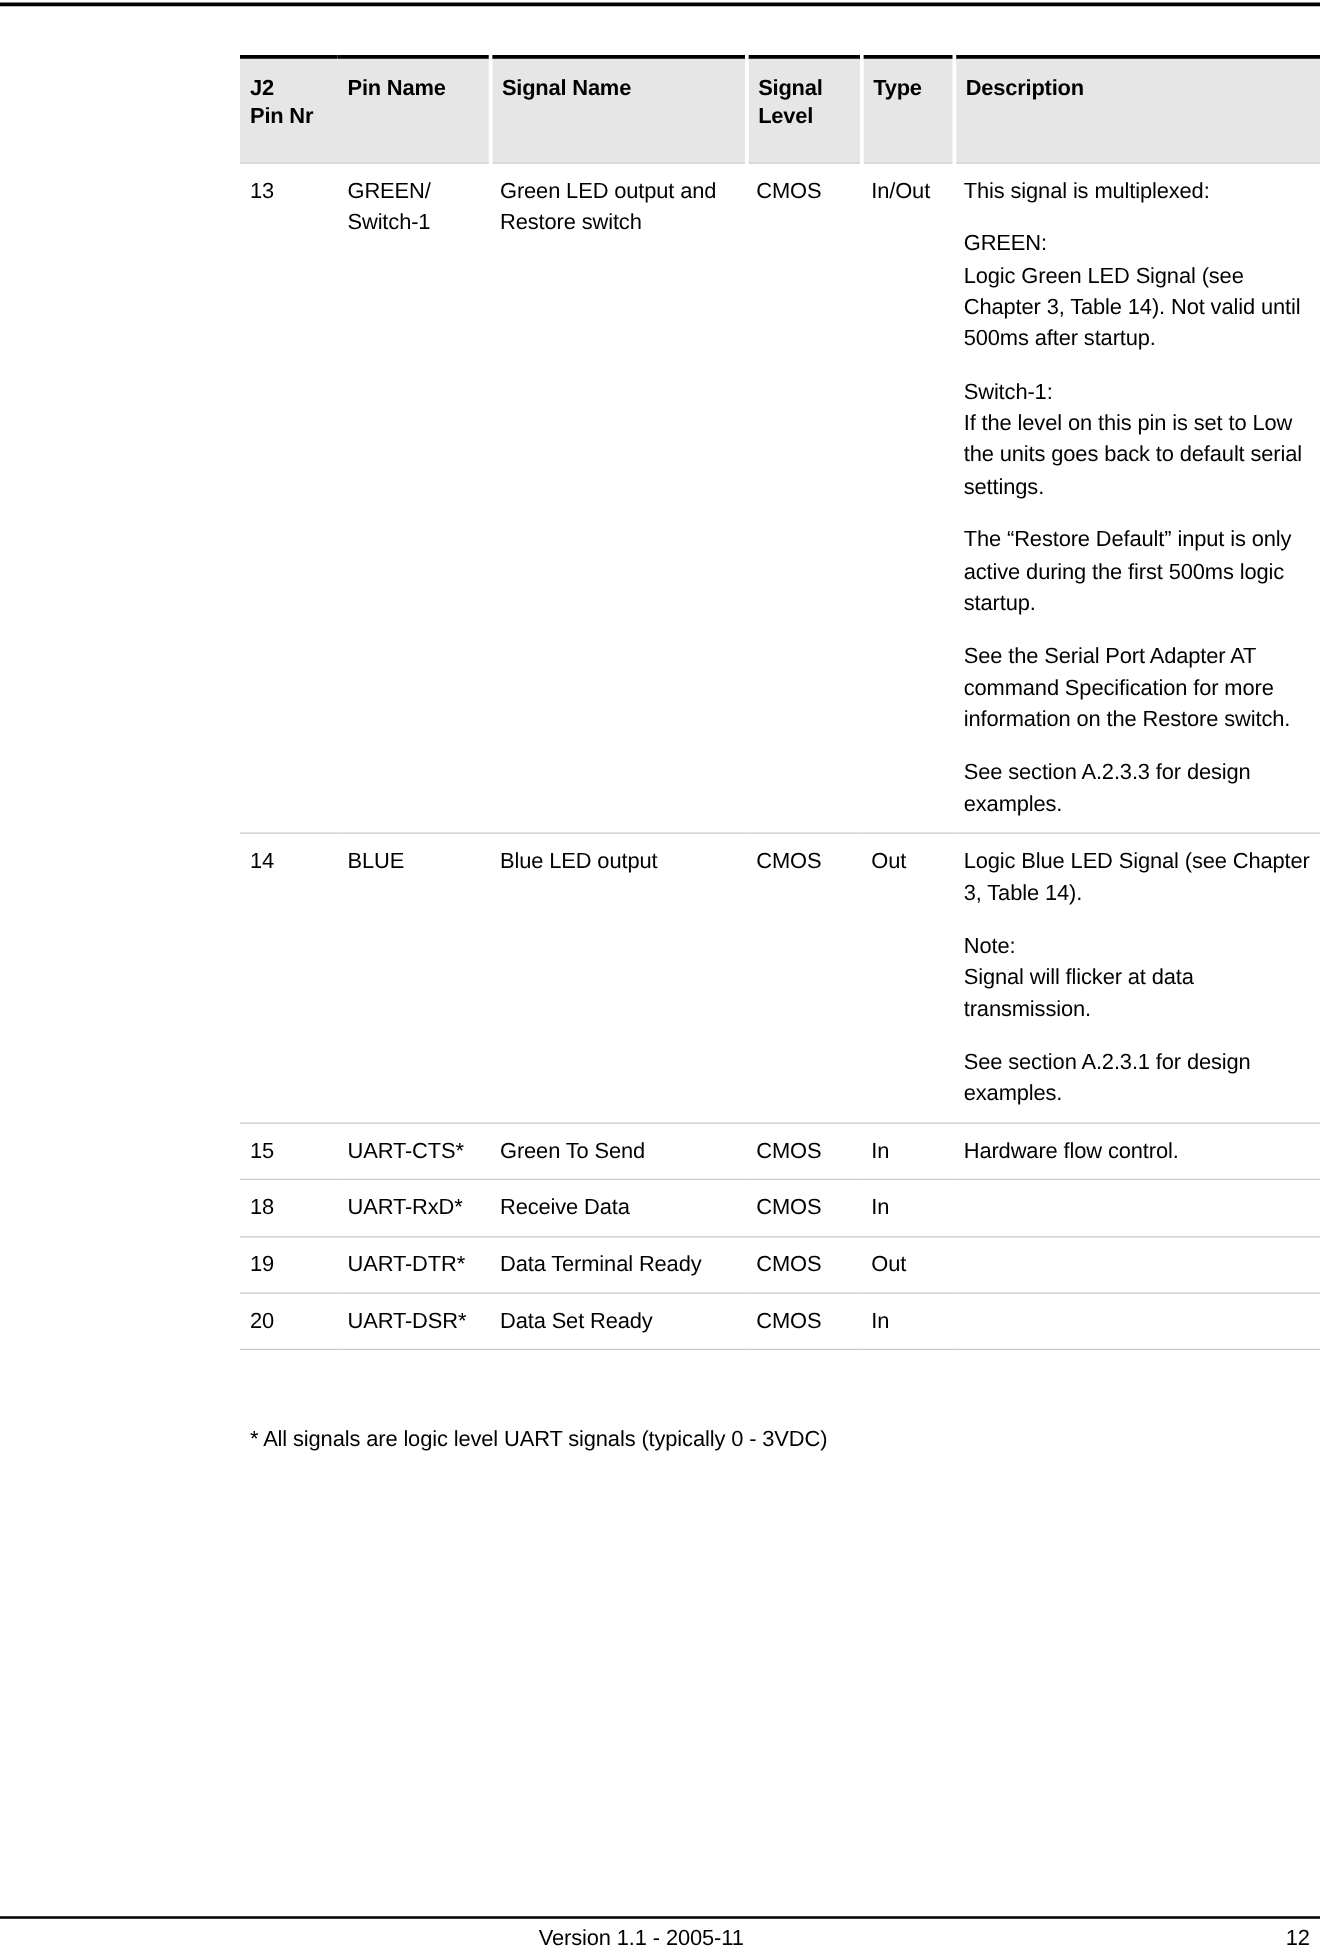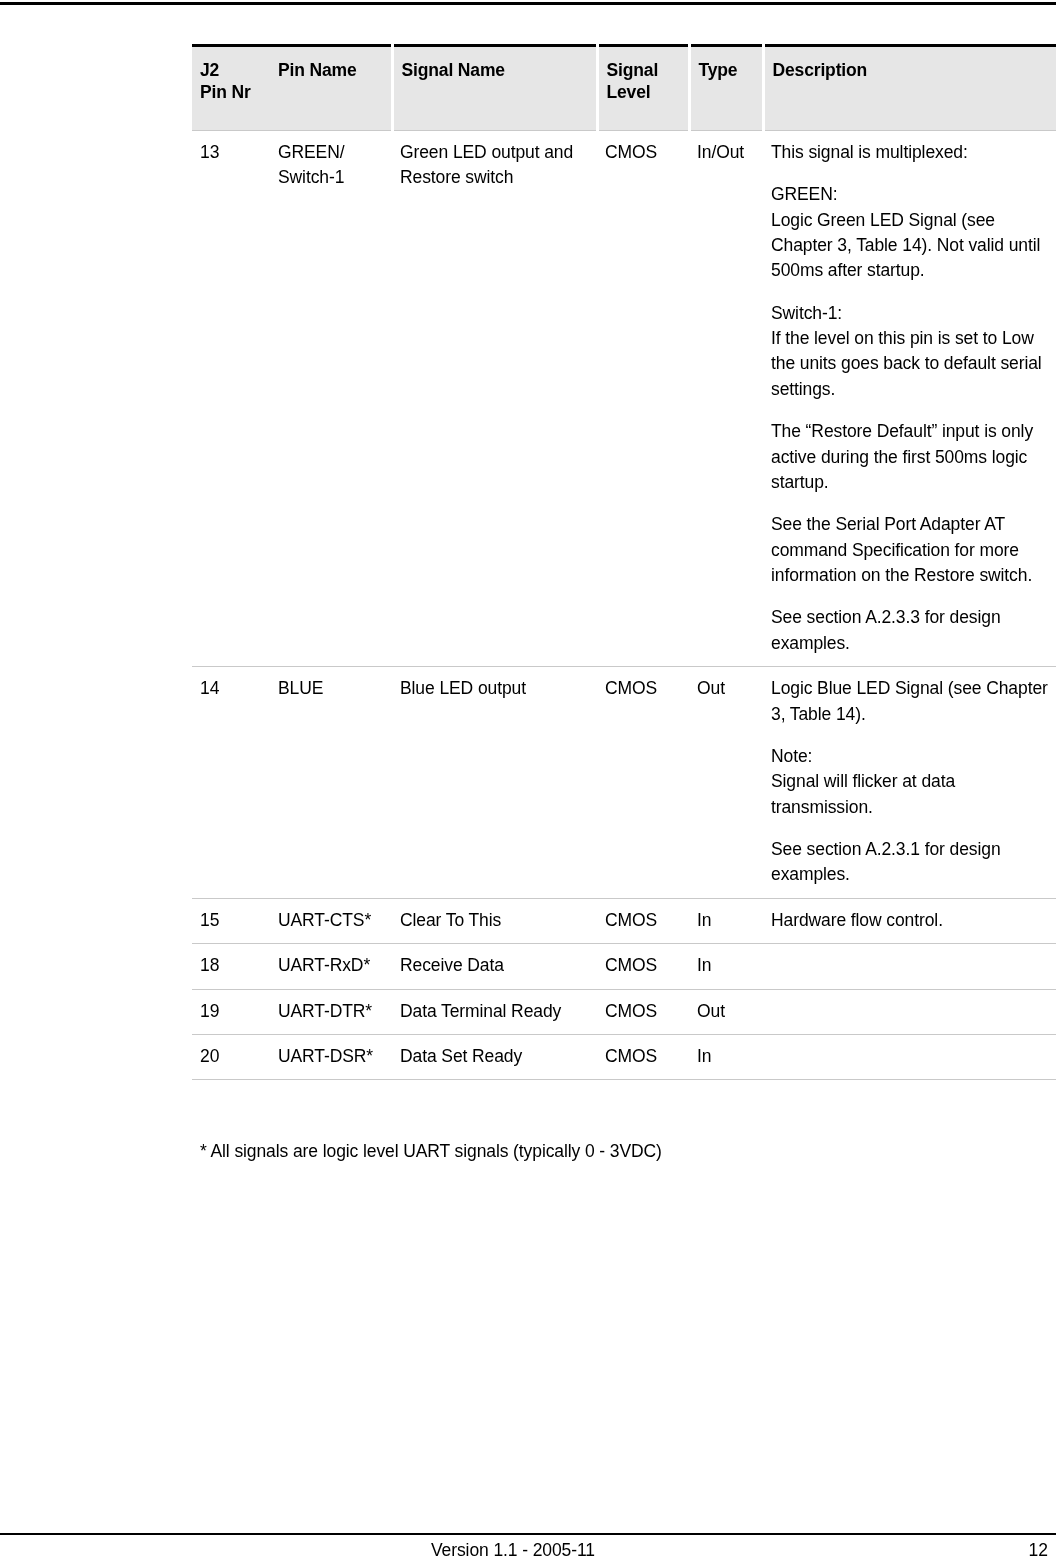--- a/index.html
+++ b/index.html
@@ -226,21 +226,21 @@
             <p>Note:<br>Signal will flicker at data transmission.</p>
             <p>See section A.2.3.1 for design examples.</p>
           </td>
         </tr>
         <tr>
           <td>15</td>
           <td class="stack">
             <span>UART-CTS*</span>
           </td>
           <td class="stack">
-            <span>Clear To This</span>
+            <span>Green To Send</span>
           </td>
           <td>CMOS</td>
           <td>In</td>
           <td class="desc">
             <p>Hardware flow control.</p>
           </td>
         </tr>
         <tr>
           <td>18</td>
           <td class="stack">

